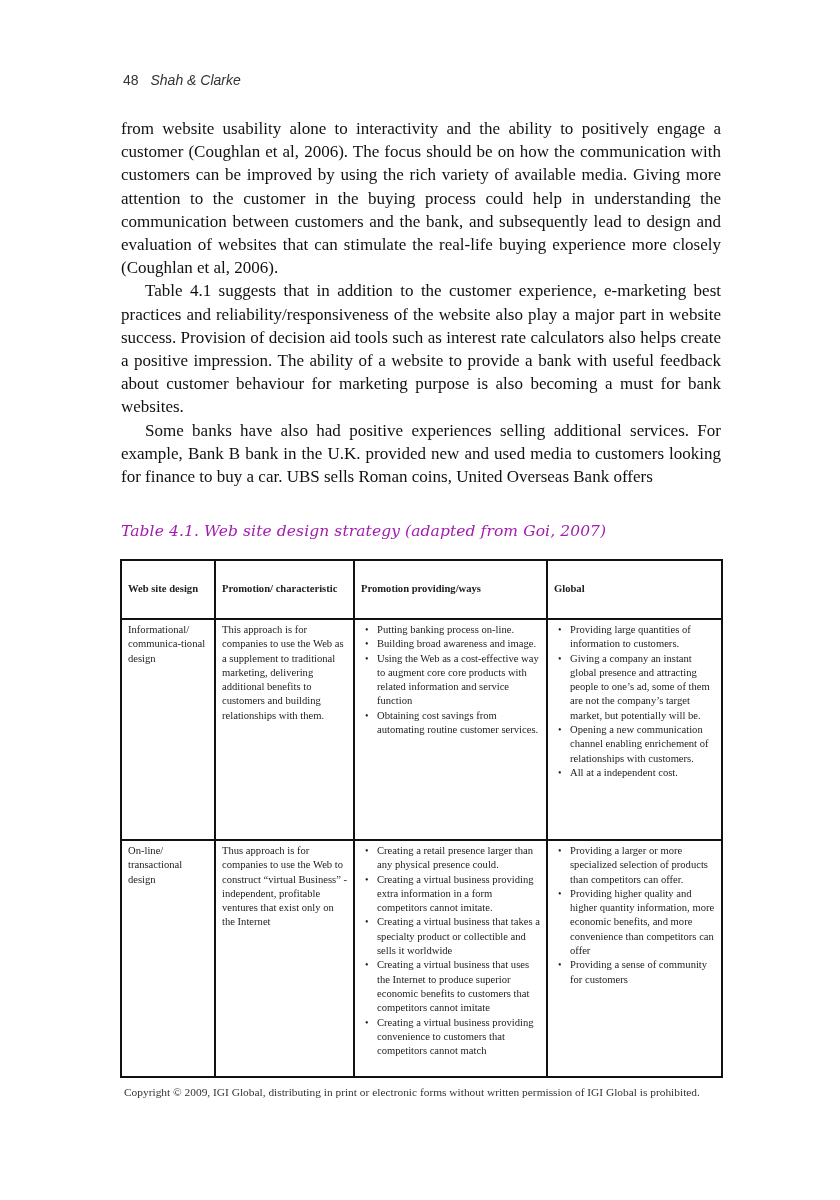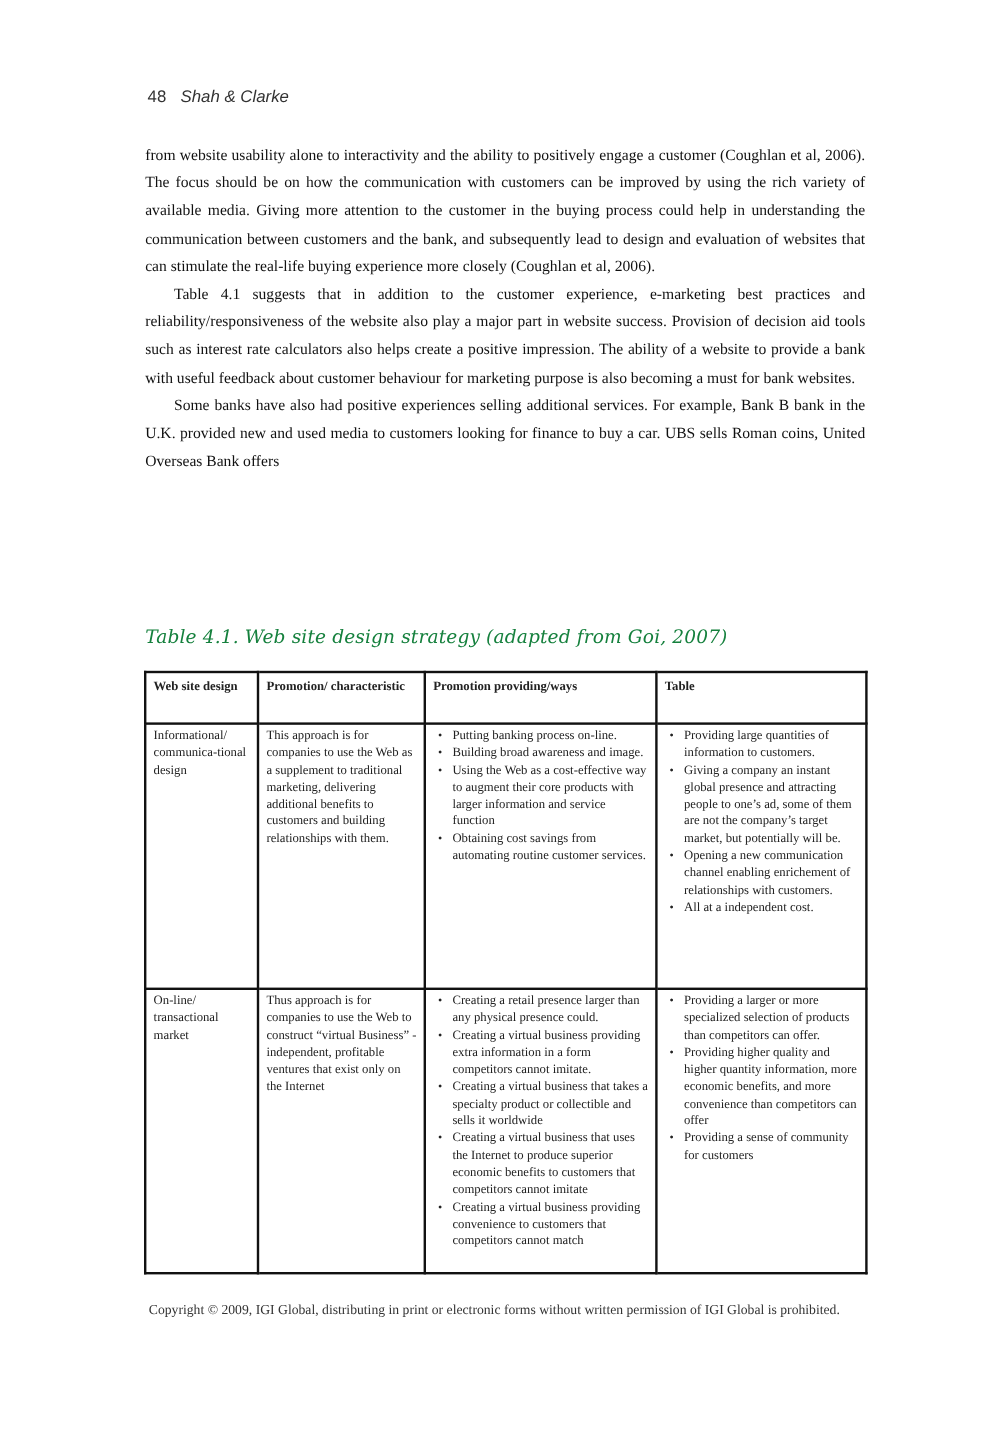--- a/index.html
+++ b/index.html
@@ -5,40 +5,40 @@
   html, body { margin: 0; padding: 0; background: #ffffff; }
   body { width: 840px; height: 1200px; position: relative; overflow: hidden; color: #111; }
   .running-head {
     position: absolute; left: 123px; top: 72px;
     font-family: "Liberation Sans", sans-serif; font-size: 14px; color: #333;
   }
   .running-head .pnum { margin-right: 8px; }
   .running-head .authors { font-style: italic; }
   .body-text {
     position: absolute; left: 121px; top: 117px; width: 600px;
-    font-family: "Liberation Serif", serif; font-size: 13px; line-height: 23.2px;
+    font-family: "Liberation Serif", serif; font-size: 17px; line-height: 23.2px;
     text-align: justify; color: #111;
   }
   .body-text p { margin: 0; }
   .body-text p.indent { text-indent: 24px; }
   .caption {
     position: absolute; left: 121px; top: 522px;
-    font-family: "DejaVu Serif", serif; font-style: italic; font-size: 15.5px; color: #15803d;
+    font-family: "DejaVu Serif", serif; font-style: italic; font-size: 15.5px; color: #a21caf;
     letter-spacing: 0.1px;
   }
   table.strategy {
     position: absolute; left: 120px; top: 559px; width: 601px;
     border-collapse: collapse; border: 2.5px solid #111;
     font-family: "Liberation Serif", serif; font-size: 10.6px; line-height: 14.3px; color: #222;
     table-layout: fixed;
   }
   table.strategy th, table.strategy td {
     border: 2px solid #111; vertical-align: top; padding: 3px 5px 6px 6px; text-align: left;
   }
-  table.strategy th { font-weight: bold; height: 30px; padding-top: 5px; }
+  table.strategy th { font-weight: bold; height: 30px; padding-top: 21px; }
   table.strategy col.c1 { width: 94px; }
   table.strategy col.c2 { width: 139px; }
   table.strategy col.c3 { width: 193px; }
   table.strategy col.c4 { width: 175px; }
   tr.row-info td { height: 210px; }
   tr.row-online td { height: 226px; }
   ul.bullets { margin: 0; padding: 0 0 0 16px; list-style: none; }
   ul.bullets li { position: relative; }
   ul.bullets li .bullet { position: absolute; left: -12px; top: 0; font-size: 10px; }
   .footer {
@@ -67,46 +67,46 @@
       <col class="c1">
       <col class="c2">
       <col class="c3">
       <col class="c4">
     </colgroup>
   <thead>
     <tr>
       <th>Web site design</th>
       <th>Promotion/ characteristic</th>
       <th>Promotion providing/ways</th>
-      <th>Table</th>
+      <th>Global</th>
     </tr>
   </thead>
   <tbody>
     <tr class="row-info">
       <td>Informational/ communica-tional design</td>
       <td>This approach is for companies to use the Web as a supplement to traditional marketing, delivering additional benefits to customers and building relationships with them.</td>
       <td>
         <ul class="bullets">
           <li><span class="bullet">•</span><span>Putting banking process on-line.</span></li>
           <li><span class="bullet">•</span><span>Building broad awareness and image.</span></li>
-          <li><span class="bullet">•</span><span>Using the Web as a cost-effective way to augment their core products with larger information and service function</span></li>
+          <li><span class="bullet">•</span><span>Using the Web as a cost-effective way to augment core core products with related information and service function</span></li>
           <li><span class="bullet">•</span><span>Obtaining cost savings from automating routine customer services.</span></li>
         </ul>
       </td>
       <td>
         <ul class="bullets">
           <li><span class="bullet">•</span><span>Providing large quantities of information to customers.</span></li>
           <li><span class="bullet">•</span><span>Giving a company an instant global presence and attracting people to one’s ad, some of them are not the company’s target market, but potentially will be.</span></li>
           <li><span class="bullet">•</span><span>Opening a new communication channel enabling enrichement of relationships with customers.</span></li>
           <li><span class="bullet">•</span><span>All at a independent cost.</span></li>
         </ul>
       </td>
     </tr>
     <tr class="row-online">
-      <td>On-line/ transactional market</td>
+      <td>On-line/ transactional design</td>
       <td>Thus approach is for companies to use the Web to construct “virtual Business” - independent, profitable ventures that exist only on the Internet</td>
       <td>
         <ul class="bullets">
           <li><span class="bullet">•</span><span>Creating a retail presence larger than any physical presence could.</span></li>
           <li><span class="bullet">•</span><span>Creating a virtual business providing extra information in a form competitors cannot imitate.</span></li>
           <li><span class="bullet">•</span><span>Creating a virtual business that takes a specialty product or collectible and sells it worldwide</span></li>
           <li><span class="bullet">•</span><span>Creating a virtual business that uses the Internet to produce superior economic benefits to customers that competitors cannot imitate</span></li>
           <li><span class="bullet">•</span><span>Creating a virtual business providing convenience to customers that competitors cannot match</span></li>
         </ul>
       </td>

